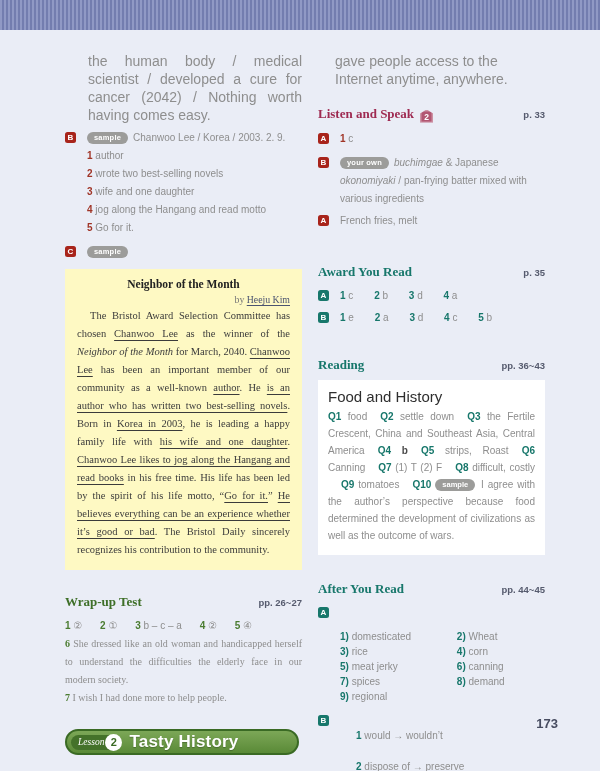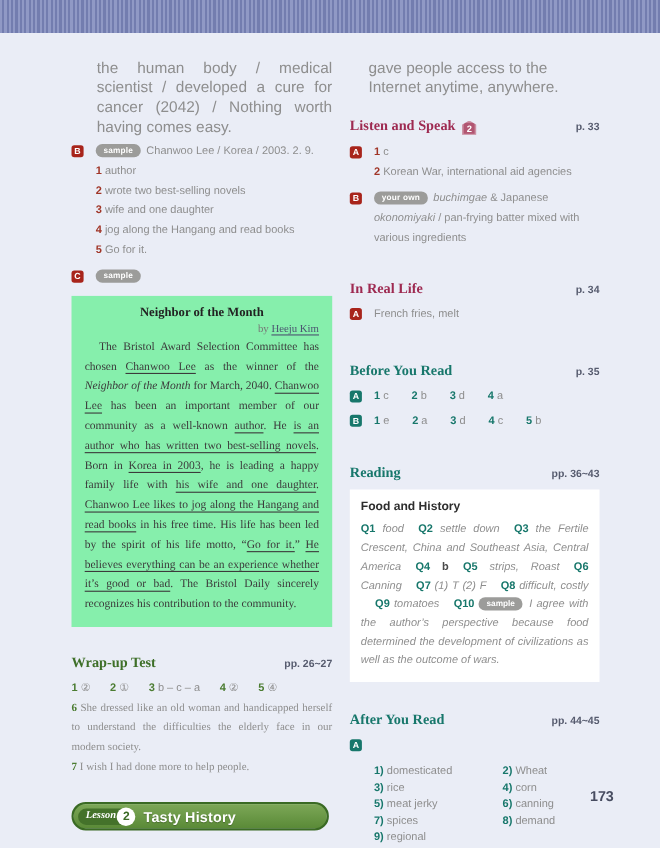--- a/index.html
+++ b/index.html
@@ -72,21 +72,21 @@
     display:inline-flex; align-items:center; justify-content:center;
     width:13px; height:13px; margin-left:6px; padding-top:2px;
     background:#b25672; clip-path:polygon(50% 0,100% 30%,100% 100%,0 100%,0 30%);
     color:#fff; font-size:8.5px; font-weight:bold;
     font-family:"Liberation Sans", sans-serif;
     box-shadow: inset 0 0 0 1.5px rgba(255,255,255,.35);
     vertical-align:-2px;
   }
 
   
-  .pbox { background:#86efac; padding:9px 12px 11px; margin-top:8px; }
+  .pbox { background:#fef9c3; padding:9px 12px 11px; margin-top:8px; }
   .ptitle {
     text-align:center; font-family:"Liberation Serif", serif;
     font-weight:bold; font-size:11.5px; color:#222; margin-bottom:4px;
   }
   .pby { text-align:right; font-family:"Liberation Serif", serif; font-size:9.8px; color:#777; margin-bottom:2px; }
   .pname { color:#4b5470; text-decoration:underline; text-underline-offset:2px; }
   .pbody {
     font-family:"Liberation Serif", serif; font-size:10.5px; line-height:18px;
     color:#3b3b3b; text-align:justify; text-indent:13px;
   }
@@ -100,39 +100,39 @@
 
   
   .lesson {
     width:234px; height:26px; margin-top:22px;
     border:2px solid #3a6a24; border-radius:14px;
     background:linear-gradient(180deg,#7ca757,#5a8a37);
     display:flex; align-items:center; padding-left:4px;
   }
   .lesson-label {
     background:#44722a; color:#fff;
-    font-family:"Liberation Serif", serif; font-style:italic; font-weight:bold;
+    font-family:"Liberation Serif", serif; font-style:italic; font-weight:normal;
     font-size:9.5px; line-height:15px; padding:0 12px 0 7px; border-radius:9px;
     margin-right:-11px;
   }
   .lesson-circle {
     width:17px; height:17px; border-radius:50%; background:#fff;
     color:#3a6a24; font-weight:bold; font-size:11px;
     display:flex; align-items:center; justify-content:center; z-index:1;
   }
   .lesson-title {
-    color:#fff; font-weight:bold; font-size:13px; margin-left:7px;
+    color:#fff; font-weight:bold; font-size:17px; margin-left:7px;
     letter-spacing:.2px; text-shadow:0 1px 1px rgba(0,0,0,.25);
   }
 
   
   .rbox { background:#fff; padding:8px 10px 11px; margin-top:5px; font-size:10px; line-height:17px; text-align:justify; }
-  .rtitle { font-weight:bold; color:#2e2e2e; font-size:11px; margin-bottom:3px; text-align:left; }
+  .rtitle { font-weight:normal; color:#2e2e2e; font-size:15px; margin-bottom:3px; text-align:left; }
   .seg-ql { color:#17776b; font-weight:bold; }
-  .seg-a  { color:#8e8e8e;font-style:italic; }
+  .seg-a  { color:#8e8e8e; }
   .seg-b  { color:#4a4a4a; font-weight:bold; }
   .seg-gap{ display:inline-block; width:13px; }
   .seg-pill {
     display:inline-block; background:#9c9c9a; color:#fff;
     font-size:7.5px; line-height:10px; padding:1px 7px; border-radius:7px;
     vertical-align:1px; margin:0 2px 0 4px; font-weight:bold;
   }
 
   
   .grid2 { display:grid; grid-template-columns:57% 43%; line-height:15px; font-size:10px;margin-top:25px; }
@@ -157,21 +157,21 @@
 
       <p class="cont jtxt">the human body / medical scientist / developed a cure for cancer (2042) / Nothing worth having comes easy.</p>
 
       <div class="brow">
         <span class="badge red">B</span>
         <div class="btext">
           <span class="pill">sample</span><span class="gray">Chanwoo Lee / Korea / 2003. 2. 9.</span>
           <div class="sublist num-red">
             <div class="pairs-wide"><span class="pair"><b class="pn">1</b> <span class="pa">author</span></span> <span class="pair"><b class="pn">2</b> <span class="pa">wrote two best-selling novels</span></span> </div>
             <div><span class="pair"><b class="pn">3</b> <span class="pa">wife and one daughter</span></span> </div>
-            <div><span class="pair"><b class="pn">4</b> <span class="pa">jog along the Hangang and read books</span></span> </div>
+            <div><span class="pair"><b class="pn">4</b> <span class="pa">jog along the Hangang and read motto</span></span> </div>
             <div><span class="pair"><b class="pn">5</b> <span class="pa">Go for it.</span></span> </div>
           </div>
         </div>
       </div>
 
       <div class="brow" style="margin-top:6px;">
         <span class="badge red">C</span>
         <div class="btext">
           <span class="pill">sample</span>
         </div>
@@ -211,39 +211,34 @@
       <p class="cont">gave people access to the Internet anytime, anywhere.</p>
 
       <div class="sect-head" style="margin-top:18px;">
         <span class="maroon"><span>Listen and Speak</span><span class="flag">2</span></span>
         <span class="pageref">p. 33</span>
       </div>
       <div class="brow">
         <span class="badge red">A</span>
         <div class="btext num-red">
           <div><span class="pair"><b class="pn">1</b> <span class="pa">c</span></span> </div>
-          <div><span class="pair"><b class="pn">2</b> <span class="pa">Korean War, international aid agencies</span></span> </div>
         </div>
       </div>
       <div class="brow" style="margin-top:6px;">
         <span class="badge red">B</span>
         <div class="btext gray"><span class="pill">your own</span><span><span class="seg-i">buchimgae</span><span> &amp; Japanese </span><span class="seg-i">okonomiyaki</span><span> / pan-frying batter mixed with various ingredients</span></span></div>
       </div>
 
-      <div class="sect-head" style="margin-top:28px;">
-        <span class="maroon">In Real Life</span>
-        <span class="pageref">p. 34</span>
-      </div>
       <div class="brow">
         <span class="badge red">A</span>
         <div class="btext gray">French fries, melt</div>
       </div>
 
       <div class="sect-head" style="margin-top:34px;">
-        <span class="tealc">Before You Read</span>
+        <span class="tealc">Award You Read</span>
         <span class="pageref">p. 35</span>
       </div>
       <div class="brow">
         <span class="badge teal">A</span>
         <div class="btext num-teal"><span class="pair"><b class="pn">1</b> <span class="pa">c</span></span> <span class="pair"><b class="pn">2</b> <span class="pa">b</span></span> <span class="pair"><b class="pn">3</b> <span class="pa">d</span></span> <span class="pair"><b class="pn">4</b> <span class="pa">a</span></span> </div>
       </div>
       <div class="brow">
         <span class="badge teal">B</span>
         <div class="btext num-teal"><span class="pair"><b class="pn">1</b> <span class="pa">e</span></span> <span class="pair"><b class="pn">2</b> <span class="pa">a</span></span> <span class="pair"><b class="pn">3</b> <span class="pa">d</span></span> <span class="pair"><b class="pn">4</b> <span class="pa">c</span></span> <span class="pair"><b class="pn">5</b> <span class="pa">b</span></span> </div>
       </div>

